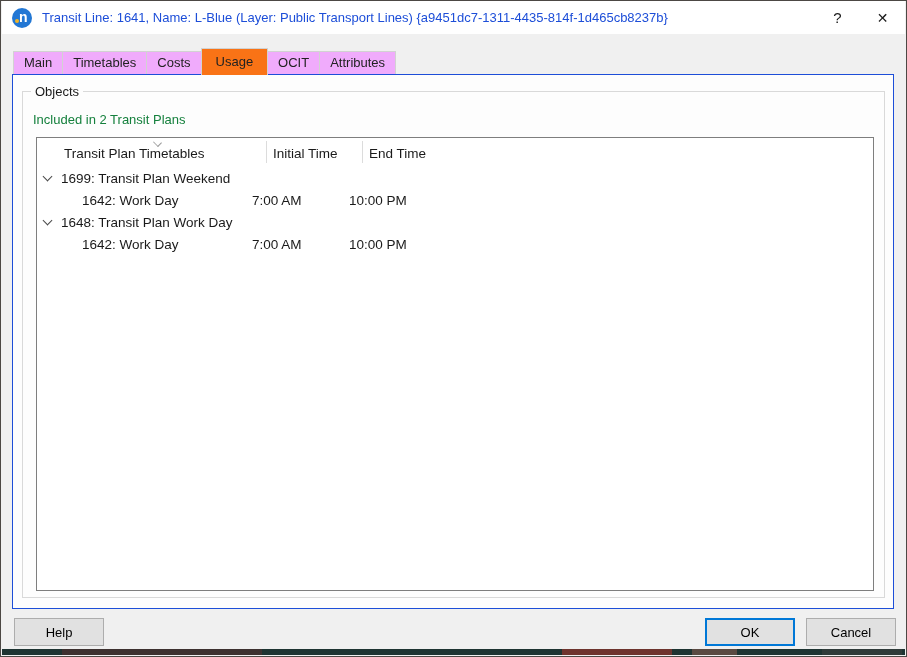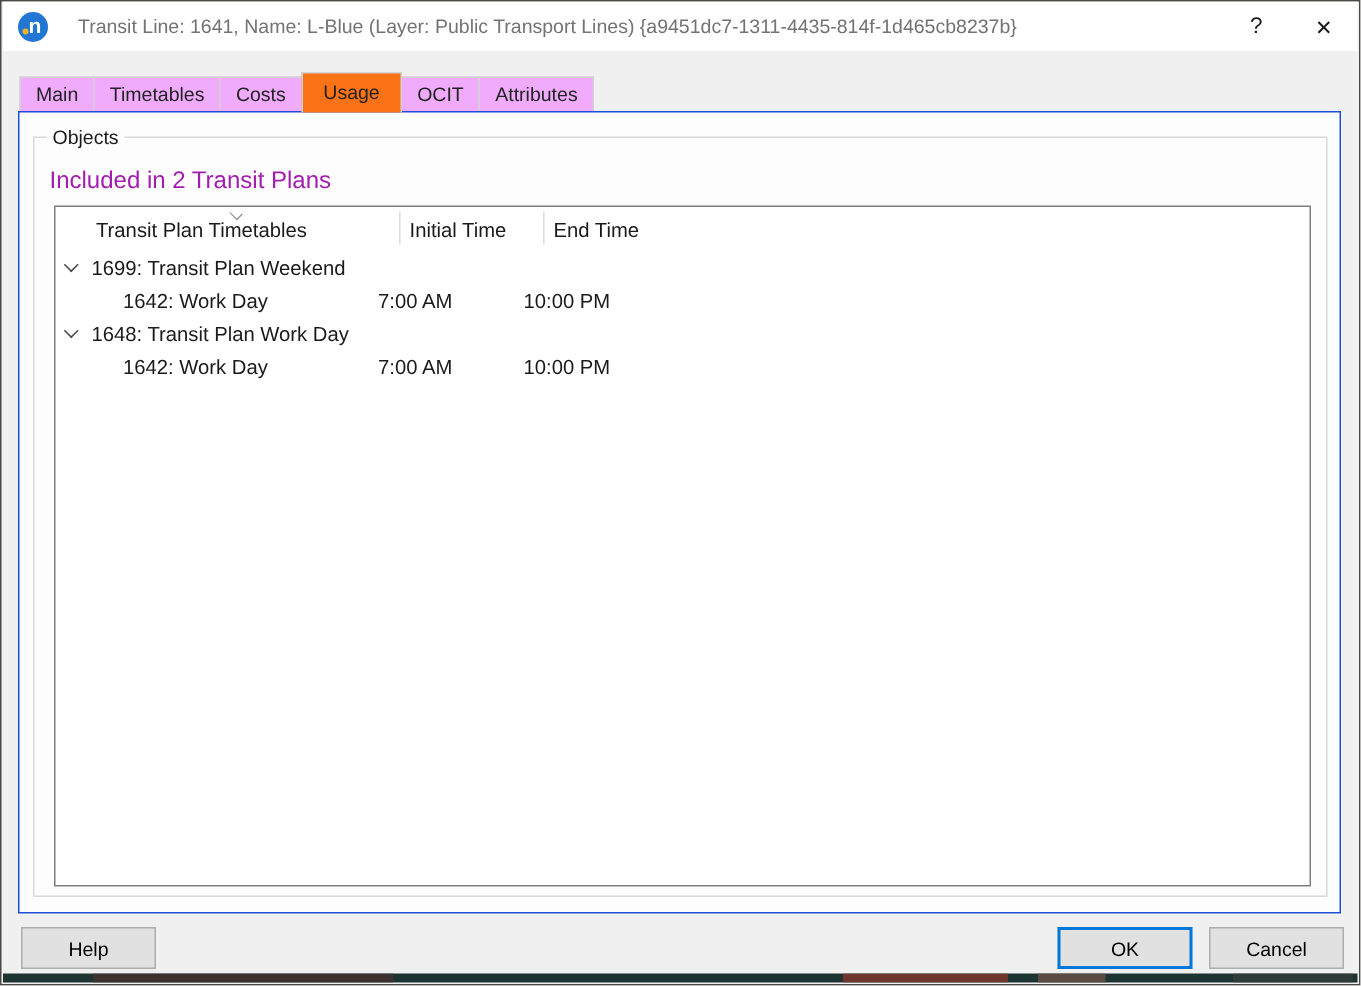--- a/index.html
+++ b/index.html
@@ -19,21 +19,21 @@
     background:#2277d4; margin-left:10px; position:relative; flex:none;
   }
   .app-icon .n-glyph {
     position:absolute; left:7px; top:1px; color:#ffffff;
     font-size:14px; font-weight:bold; font-family:"Liberation Sans",sans-serif;
   }
   .app-icon .dot-glyph {
     position:absolute; left:3px; bottom:5px; width:4px; height:4px;
     border-radius:50%; background:#f0b428;
   }
-  .title-text { margin-left:20px; font-size:13px; color:#737373; white-space:nowrap; }
+  .title-text { margin-left:10px; font-size:13px; color:#1d4ed8; white-space:nowrap; }
   .titlebar-buttons { margin-left:auto; display:flex; height:100%; }
   .tb-btn {
     width:45px; height:100%; display:flex; align-items:center; justify-content:center;
     font-size:15px; color:#1a1a1a; background:transparent; border:none; cursor:default;
     font-family:"Liberation Sans",sans-serif;
   }
   .tb-btn.close { font-size:14px; }
   
   .tabbar {
     position:absolute; left:12px; top:47px; display:flex; align-items:flex-end; z-index:6;
@@ -54,21 +54,21 @@
     background:#fdfdfd; border:1px solid #1d4ed8; z-index:1;
   }
   .groupbox {
     position:absolute; left:9px; top:16px; width:863px; height:507px;
     border:1px solid #d9d9d9;
   }
   .groupbox-label {
     position:absolute; top:-8px; left:8px; background:#fdfdfd; padding:0 4px;
     font-size:13px; color:#1a1a1a;
   }
-  .summary-text { position:absolute; left:10px; top:20px; font-size:16px; color:#a21caf; }
+  .summary-text { position:absolute; left:10px; top:20px; font-size:13px; color:#15803d; }
   
   .table {
     position:absolute; left:13px; top:45px; width:838px; height:454px;
     background:#ffffff; border:1px solid #7e7e7e;
   }
   .table-header { position:relative; height:30px;margin-left:21px; }
   .hsep { position:absolute; top:3px; bottom:5px; width:1px; background:#dcdcdc; }
   .hsep.sep1 { left:208px; }
   .hsep.sep2 { left:304px; }
   .hcell { position:absolute; top:8px; font-size:13.5px; color:#1a1a1a; white-space:nowrap; }

